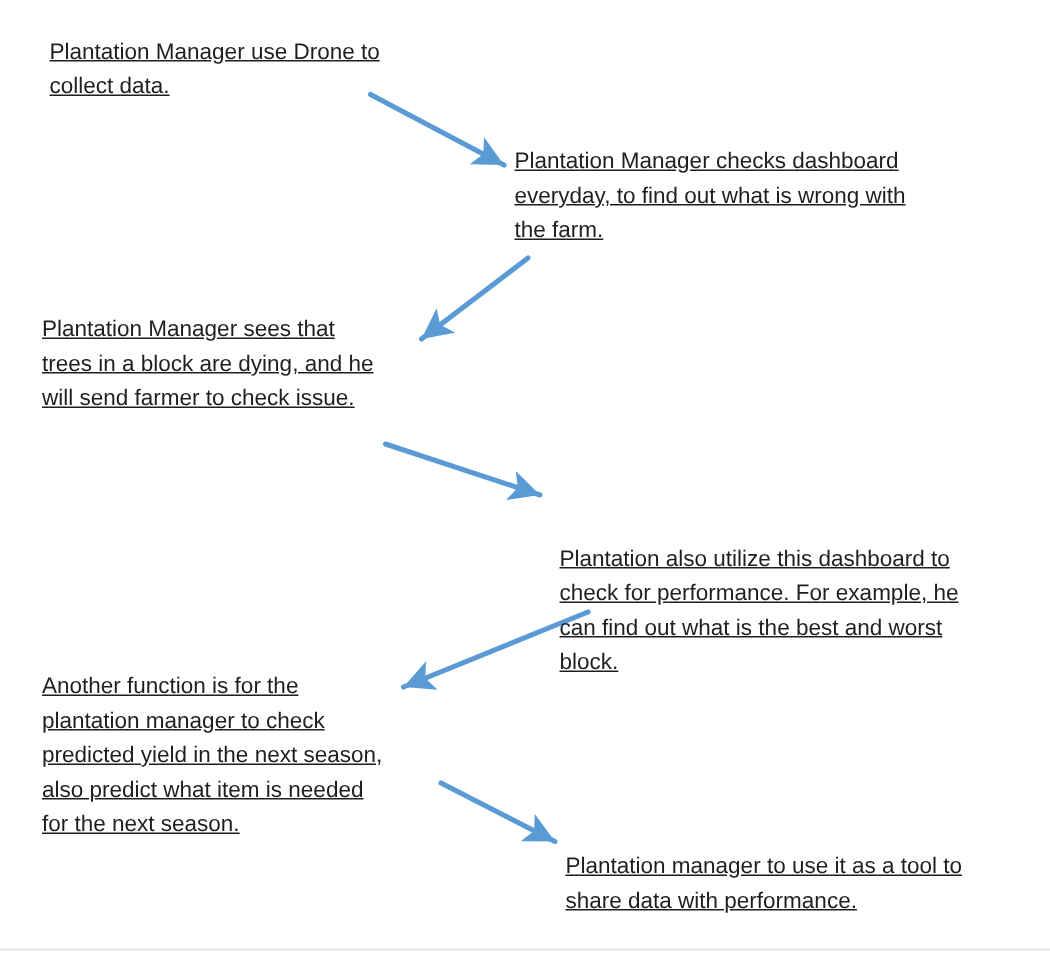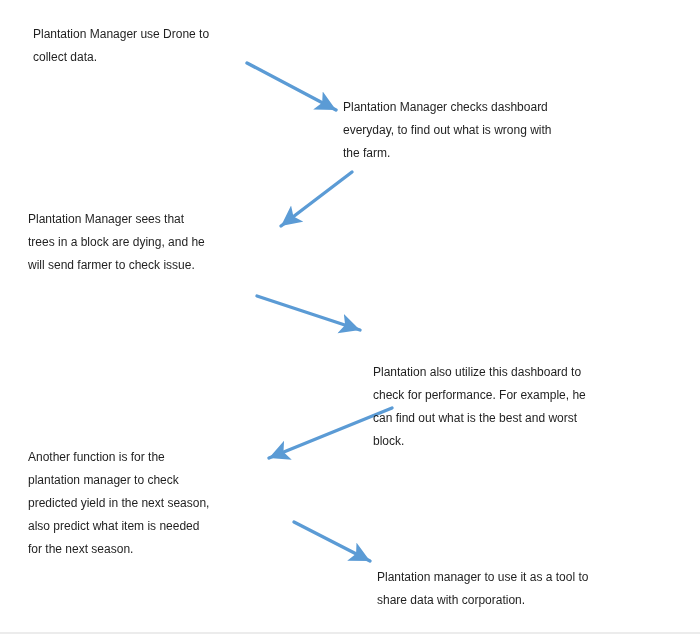--- a/index.html
+++ b/index.html
@@ -24,24 +24,25 @@
     pointer-events: none;
   }
   .arrow-line {
     stroke: var(--arrow-color);
     stroke-width: 3.4;
     stroke-linecap: round;
     fill: none;
   }
   .text-node {
     position: absolute;
-    font-size: 12px;
+    font-size: 15px;
     line-height: 23px;
     color: var(--text-color);
     white-space: pre-line;
+    text-decoration: underline;
   }
   .node-1 { left: 33px;  top: 23px;  width: 270px; }
   .node-2 { left: 343px; top: 96px;  width: 305px; }
   .node-3 { left: 28px;  top: 208px; width: 260px; }
   .node-4 { left: 373px; top: 315px; width: 305px; margin-top: 46px; }
   .node-5 { left: 28px;  top: 430px; width: 270px; margin-top: 16px; }
   .node-6 { left: 377px; top: 566px; width: 300px; }
   .bottom-divider {
     position: absolute;
     left: 0; top: 632px;
@@ -83,17 +84,17 @@
 can find out what is the best and worst
 block.</div>
 
   <div class="text-node node-5">Another function is for the
 plantation manager to check
 predicted yield in the next season,
 also predict what item is needed
 for the next season.</div>
 
   <div class="text-node node-6">Plantation manager to use it as a tool to
-share data with corporation.</div>
+share data with performance.</div>
 
   <div class="bottom-divider"></div>
 
 </div>
 
 </body></html>

